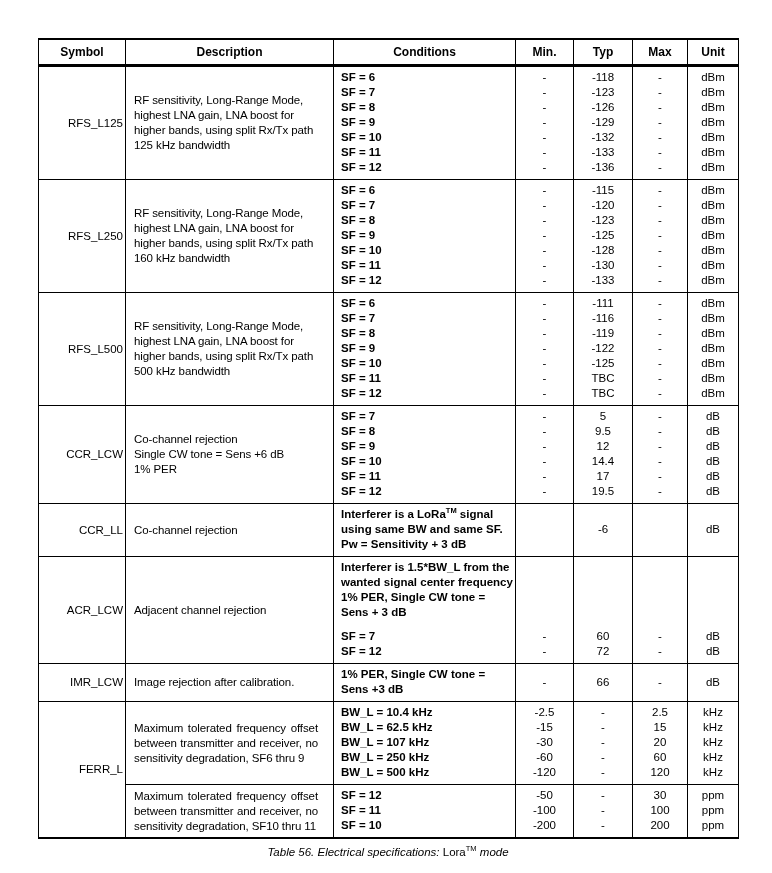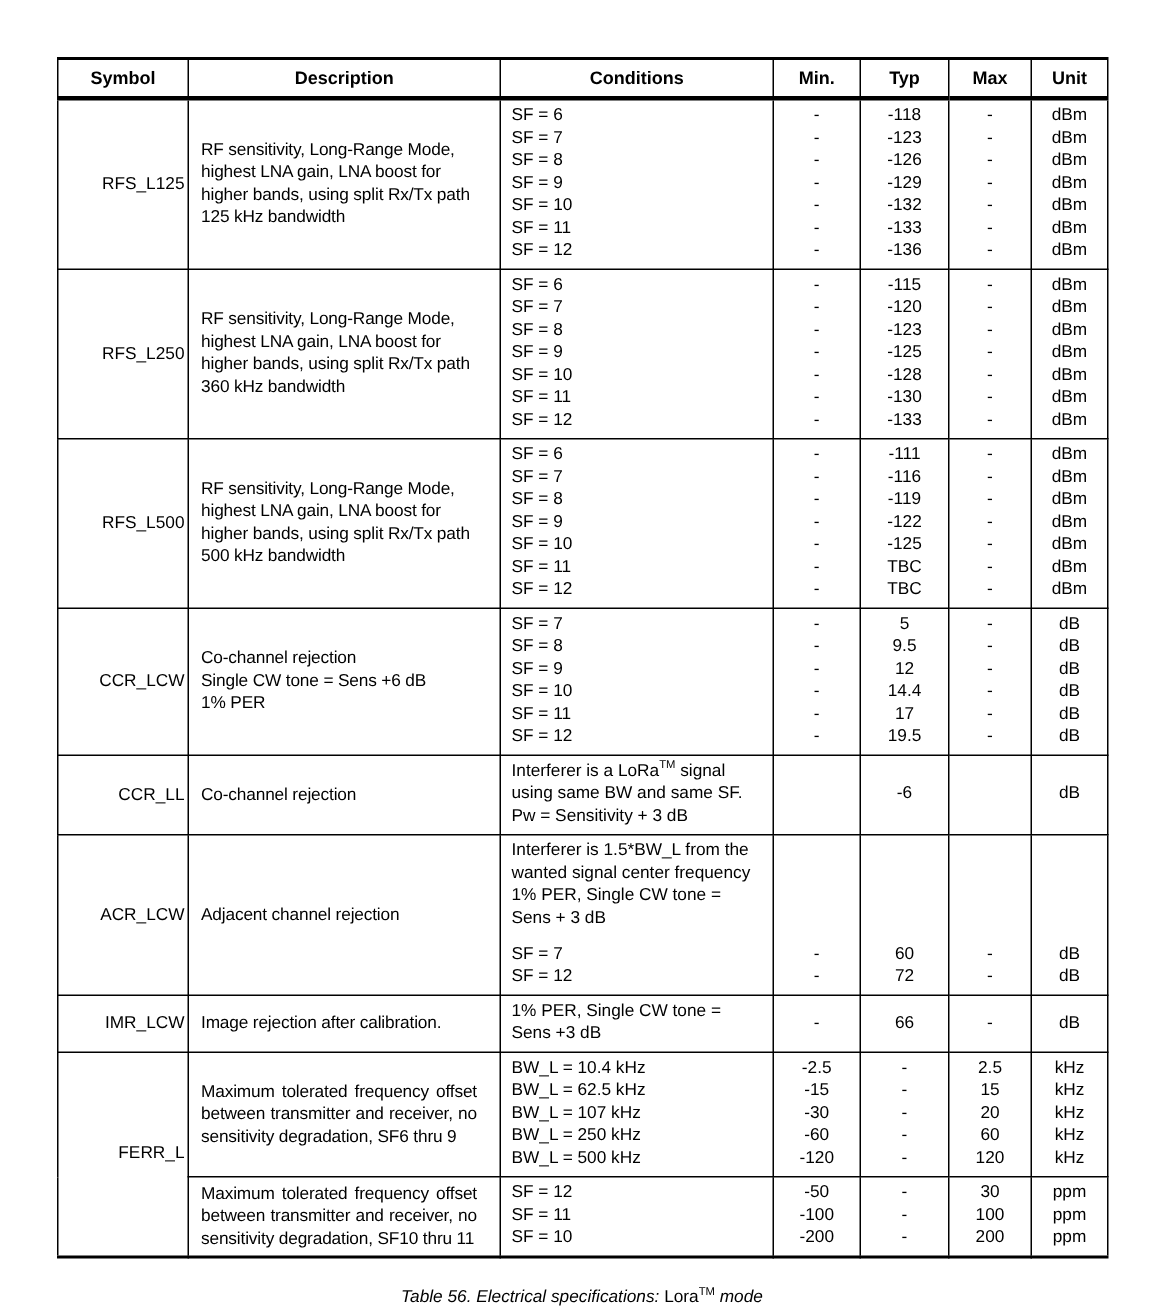--- a/index.html
+++ b/index.html
@@ -15,30 +15,30 @@
     border-left:1px solid #000; border-right:1px solid #000;
   }
   th, td { border:1px solid #000; }
   thead th {
     font-size:12px; font-weight:bold; 
     height:20px; padding:2px 0; border-bottom:3px solid #000;
   }
   td { font-size:11.5px; vertical-align:middle; padding:0; }
   td.sym  { padding:2px 2px 2px 9px;text-align:right; }
   td.desc { padding:3px 15px 3px 8px; letter-spacing:-0.1px; }
-  td.cond { padding:3px 3px 4px 7px; vertical-align:top; }
+  td.cond { padding:3px 3px 4px 7px; vertical-align:top;font-weight:bold; }
   td.val  { text-align:center; padding:3px 1px 4px 1px; vertical-align:top; }
   td.val.v-mid { vertical-align:middle; }
   td.val.v-bot { vertical-align:bottom; }
   .dline, .cline, .vline, .sline { line-height:15px; white-space:nowrap; }
   .dline.justify { text-align:justify; text-align-last:justify; }
   .spacer { height:9px; }
   sup.tm { font-size:7.5px; vertical-align:super; line-height:0; }
   .caption {
-    width:700px; text-align:center; margin-top:20px;
+    width:700px; text-align:center; margin-top:7px;
     font-size:11.5px; font-style:italic;
   }
   .caption .upright { font-style:normal; }
   .caption sup.tm { font-style:normal; }
 </style>
 </head>
 <body>
 
 <div class="page">
   <table class="spec">
@@ -120,21 +120,21 @@
           </td>
         </tr>
         <tr>
           <td class="sym">
             <div class="sline">RFS_L250</div>
           </td>
           <td class="desc">
             <div class="dline">RF sensitivity, Long-Range Mode,</div>
             <div class="dline">highest LNA gain, LNA boost for</div>
             <div class="dline">higher bands, using split Rx/Tx path</div>
-            <div class="dline">360 kHz bandwidth</div>
+            <div class="dline">160 kHz bandwidth</div>
           </td>
           <td class="cond">
             <div class="cline">SF = 6</div>
             <div class="cline">SF = 7</div>
             <div class="cline">SF = 8</div>
             <div class="cline">SF = 9</div>
             <div class="cline">SF = 10</div>
             <div class="cline">SF = 11</div>
             <div class="cline">SF = 12</div>
           </td>

